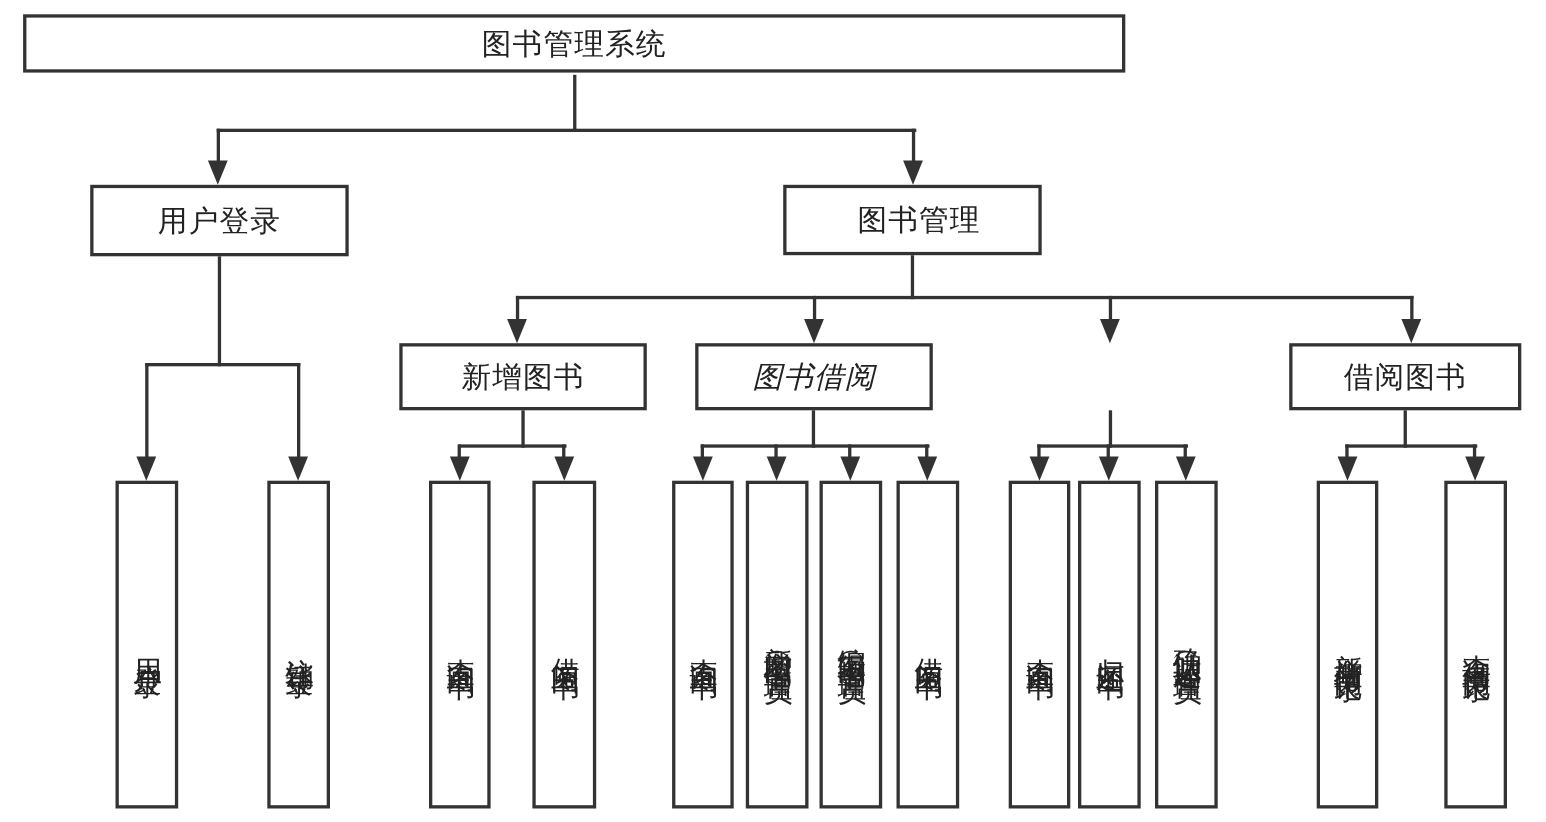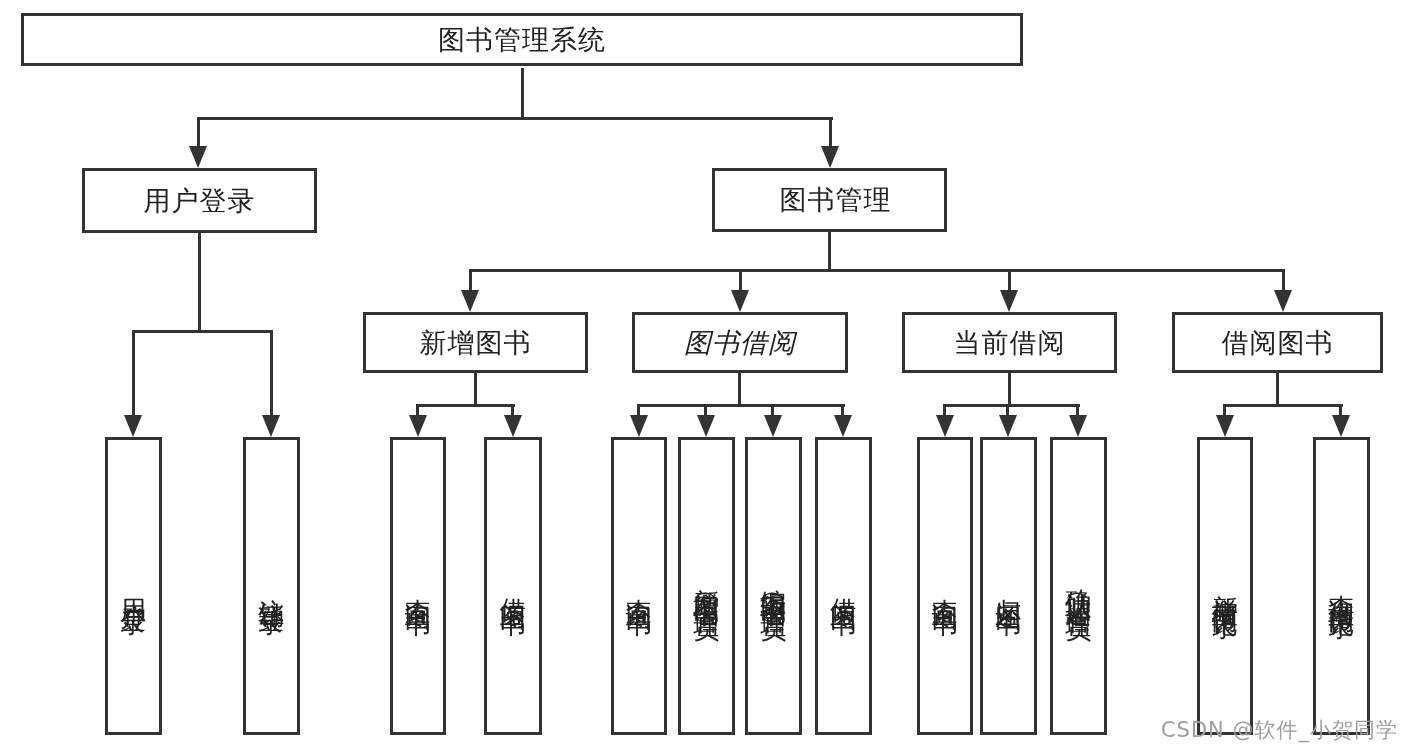--- a/index.html
+++ b/index.html
@@ -67,23 +67,20 @@
   </div>
   <div class="box hbox" style="left:712px;top:168px;width:235px;height:64px;padding-left:12px;">
     <span class="lbl">图书管理</span>
   </div>
 
   <div class="box hbox" style="left:363px;top:312px;width:225px;height:61px;">
     <span class="lbl">新增图书</span>
   </div>
   <div class="box hbox" style="left:632px;top:312px;width:216px;height:61px;font-style:italic;">
     <span class="lbl">图书借阅</span>
-  </div>
-  <div class="box hbox" style="left:902px;top:312px;width:215px;height:61px;">
-    <span class="lbl">当前借阅</span>
   </div>
   <div class="box hbox" style="left:1172px;top:312px;width:211px;height:61px;">
     <span class="lbl">借阅图书</span>
   </div>
 
   <div class="box vbox" style="left:105px;top:437px;width:57px;height:298px;">
     <span class="lbl">用户登录</span>
   </div>
   <div class="box vbox" style="left:243px;top:437px;width:57px;height:298px;">
     <span class="lbl">注销登录</span>
@@ -178,14 +175,13 @@
   <div class="line" style="left:1076px;top:404px;width:3px;height:13px;"></div>
   <div class="arrow" style="left:1069px;top:415px;"></div>
 
   <div class="line" style="left:1276px;top:373px;width:3px;height:34px;"></div>
   <div class="line" style="left:1223px;top:404px;width:120px;height:3px;"></div>
   <div class="line" style="left:1223px;top:404px;width:3px;height:13px;"></div>
   <div class="arrow" style="left:1216px;top:415px;"></div>
   <div class="line" style="left:1339px;top:404px;width:3px;height:13px;"></div>
   <div class="arrow" style="left:1332px;top:415px;"></div>
 
-  <div class="watermark">CSDN @软件_小贺同学</div>
 </div>
 
 </body></html>

